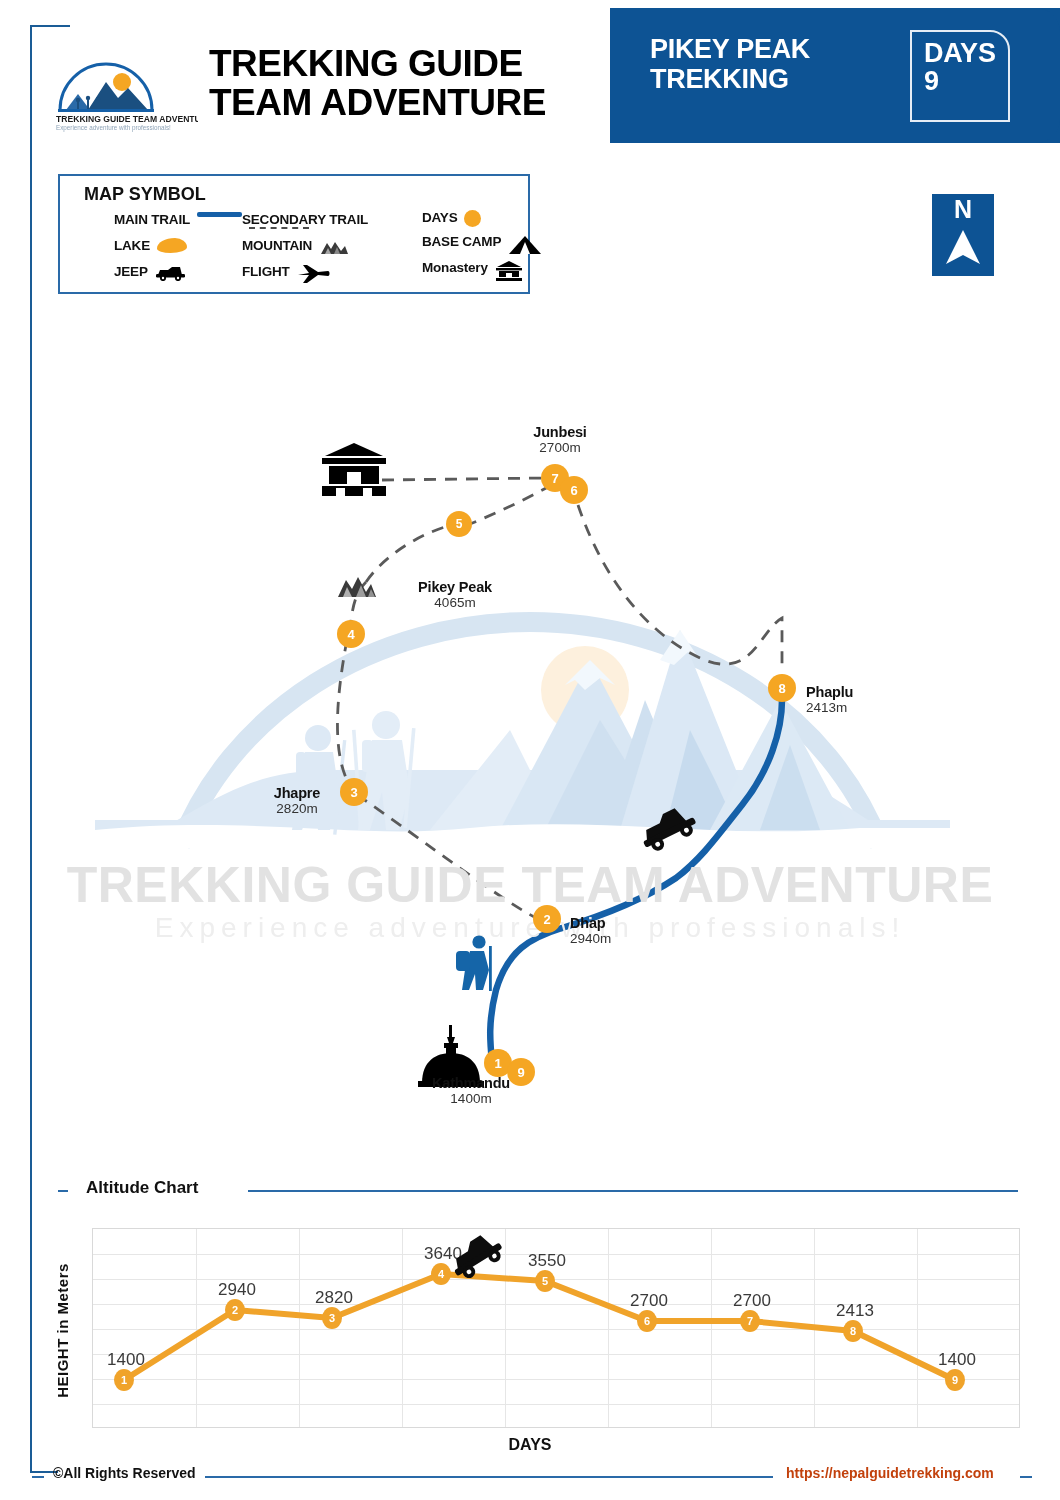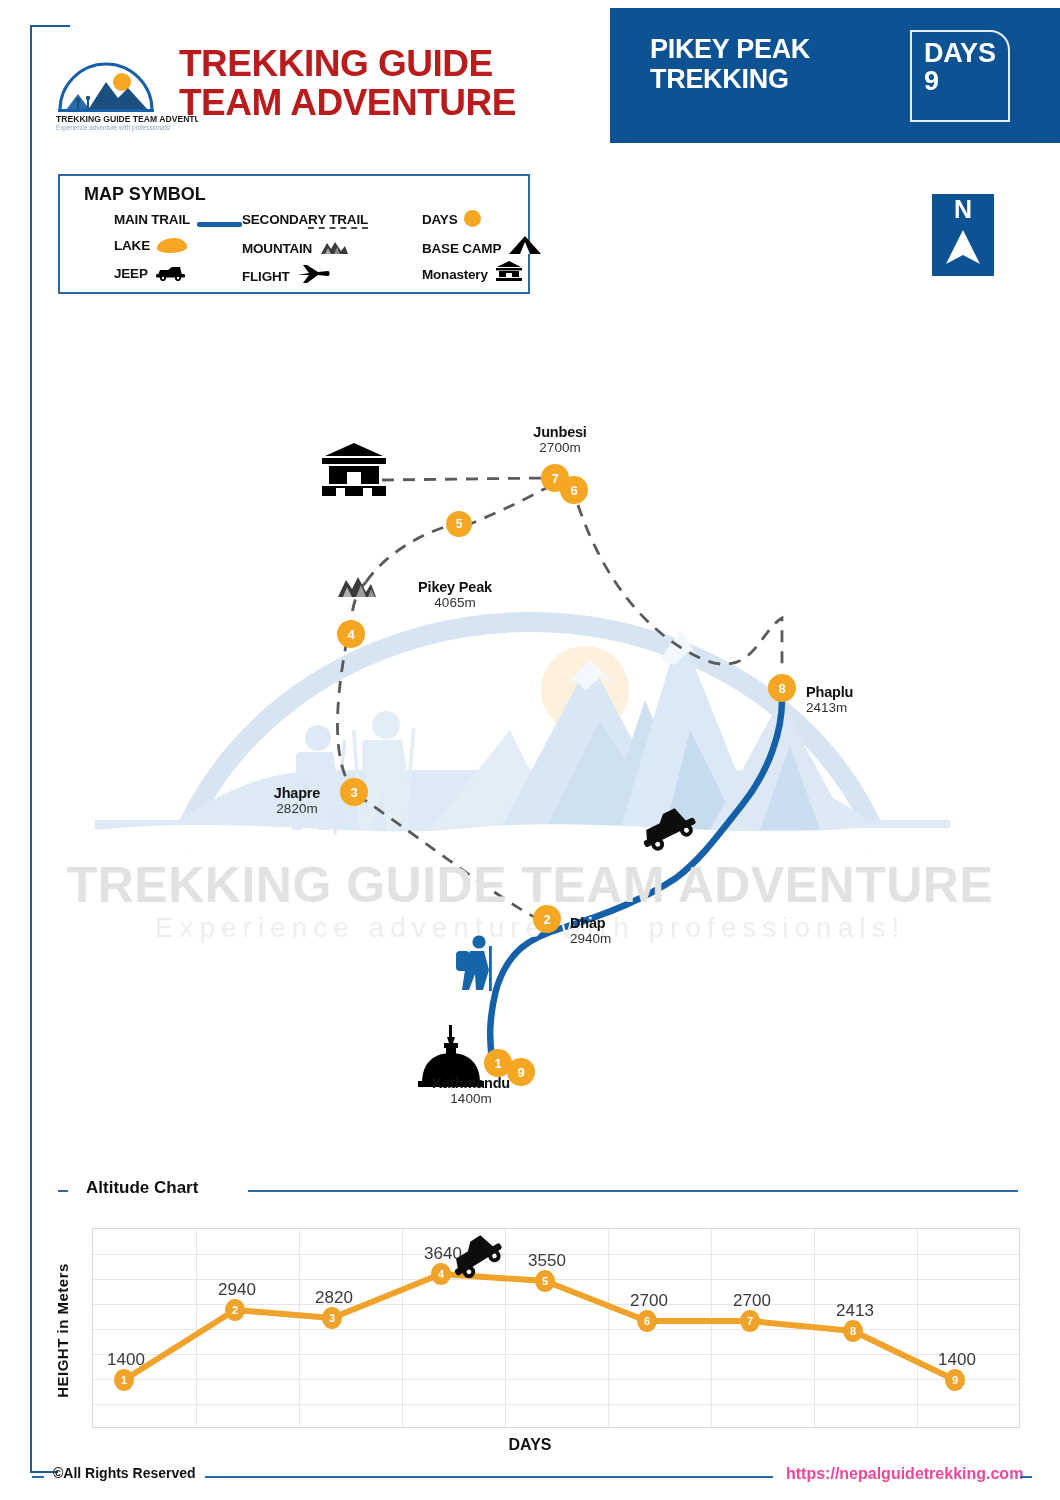--- a/index.html
+++ b/index.html
@@ -12,23 +12,23 @@
   }
   
   #frame-left { position:absolute; left:30px; top:25px; width:2px; height:1448px; background:#1a5c96; }
   #frame-top-left { position:absolute; left:30px; top:25px; width:40px; height:2px; background:#1a5c96; }
   #frame-bot-left { position:absolute; left:30px; top:1471px; width:28px; height:2px; background:#1a5c96; }
 
   
   #header { position:absolute; left:0; top:0; width:1060px; height:150px; }
   #logo { position:absolute; left:48px; top:48px; width:150px; height:85px; }
   #brand-title {
-    position:absolute; left:179px; top:45px; width:420px;
+    position:absolute; left:209px; top:45px; width:420px;
     font-size:37px; font-weight:bold; line-height:1.05;
-    color:#b91c1c; letter-spacing:-0.5px;
+    color:#000000; letter-spacing:-0.5px;
   }
   #header-banner {
     position:absolute; left:610px; top:8px; width:450px; height:135px;
     background:#0d5394; border-radius:0 0 0 0;
   }
   #header-banner::after{
     content:""; position:absolute; right:0; top:0; width:40px; height:135px;
     background:#0d5394;
     border-radius:0 24px 24px 0;
   }
@@ -43,21 +43,21 @@
   }
   #days-badge .dlabel { color:#fff; font-size:27px; font-weight:bold; padding:6px 0 0 12px; letter-spacing:-0.2px;}
   #days-badge .dnum { color:#fff; font-size:27px; font-weight:bold; padding:0 0 0 12px; line-height:0.95;}
 
   
   #legend {
     position:absolute; left:58px; top:174px; width:472px; height:120px;
     border:2px solid #2a6aa8; background:#fff;
   }
   #legend-title { position:absolute; left:24px; top:8px; font-size:18px; font-weight:bold; color:#111; }
-  .leg-row { position:absolute; display:flex; align-items:flex-end;padding-left:30px; }
+  .leg-row { position:absolute; display:flex; align-items:flex-start;padding-left:30px; }
   .leg-lbl { font-size:13.5px; font-weight:bold; color:#111; letter-spacing:-0.2px; white-space:nowrap; }
   .leg-lbl.mix { font-weight:bold; }
   .sym { margin-left:7px; display:flex; align-items:center; }
   .s-mainline { width:45px; height:5px; background:#1560a8; border-radius:2px; }
   .s-dash { width:60px; height:0; border-top:2.6px dashed #4a4a4a; }
   .s-dot { width:17px; height:17px; border-radius:50%; background:#f5a623; }
   .s-lake { width:30px; height:15px; background:#f5a623; border-radius:60% 40% 55% 45% / 70% 60% 40% 30%; }
 
   
   #compass { position:absolute; left:932px; top:194px; width:62px; height:82px; background:#0d5394; }
@@ -120,21 +120,21 @@
     position:absolute; font-size:17px; color:#3a3a3a;
     transform:translate(-50%,-100%); white-space:nowrap; z-index:6;
   }
   #xlabel { position:absolute; left:0; top:1436px; width:1060px; text-align:center; font-size:16px; font-weight:bold; color:#111; }
 
   
   #footer { position:absolute; left:0; top:1462px; width:1060px; height:38px; }
   #footer .ftick-l { position:absolute; left:32px; top:14px; width:12px; height:2px; background:#2a6aa8; }
   #footer .copy { position:absolute; left:53px; top:3px; font-size:14px; font-weight:bold; color:#111; }
   #footer .rule { position:absolute; left:205px; top:14px; width:568px; height:2px; background:#2a6aa8; }
-  #footer .url { position:absolute; left:786px; top:3px; font-size:16px; font-weight:bold; color:#ec4899; }
+  #footer .url { position:absolute; left:786px; top:3px; font-size:14px; font-weight:bold; color:#c2410c; }
   #footer .ftick-r { position:absolute; right:28px; top:14px; width:12px; height:2px; background:#2a6aa8; }
 </style>
 </head>
 <body>
 
 <div id="frame-left"></div>
 <div id="frame-top-left"></div>
 <div id="frame-bot-left"></div>
 
 <div id="header">

